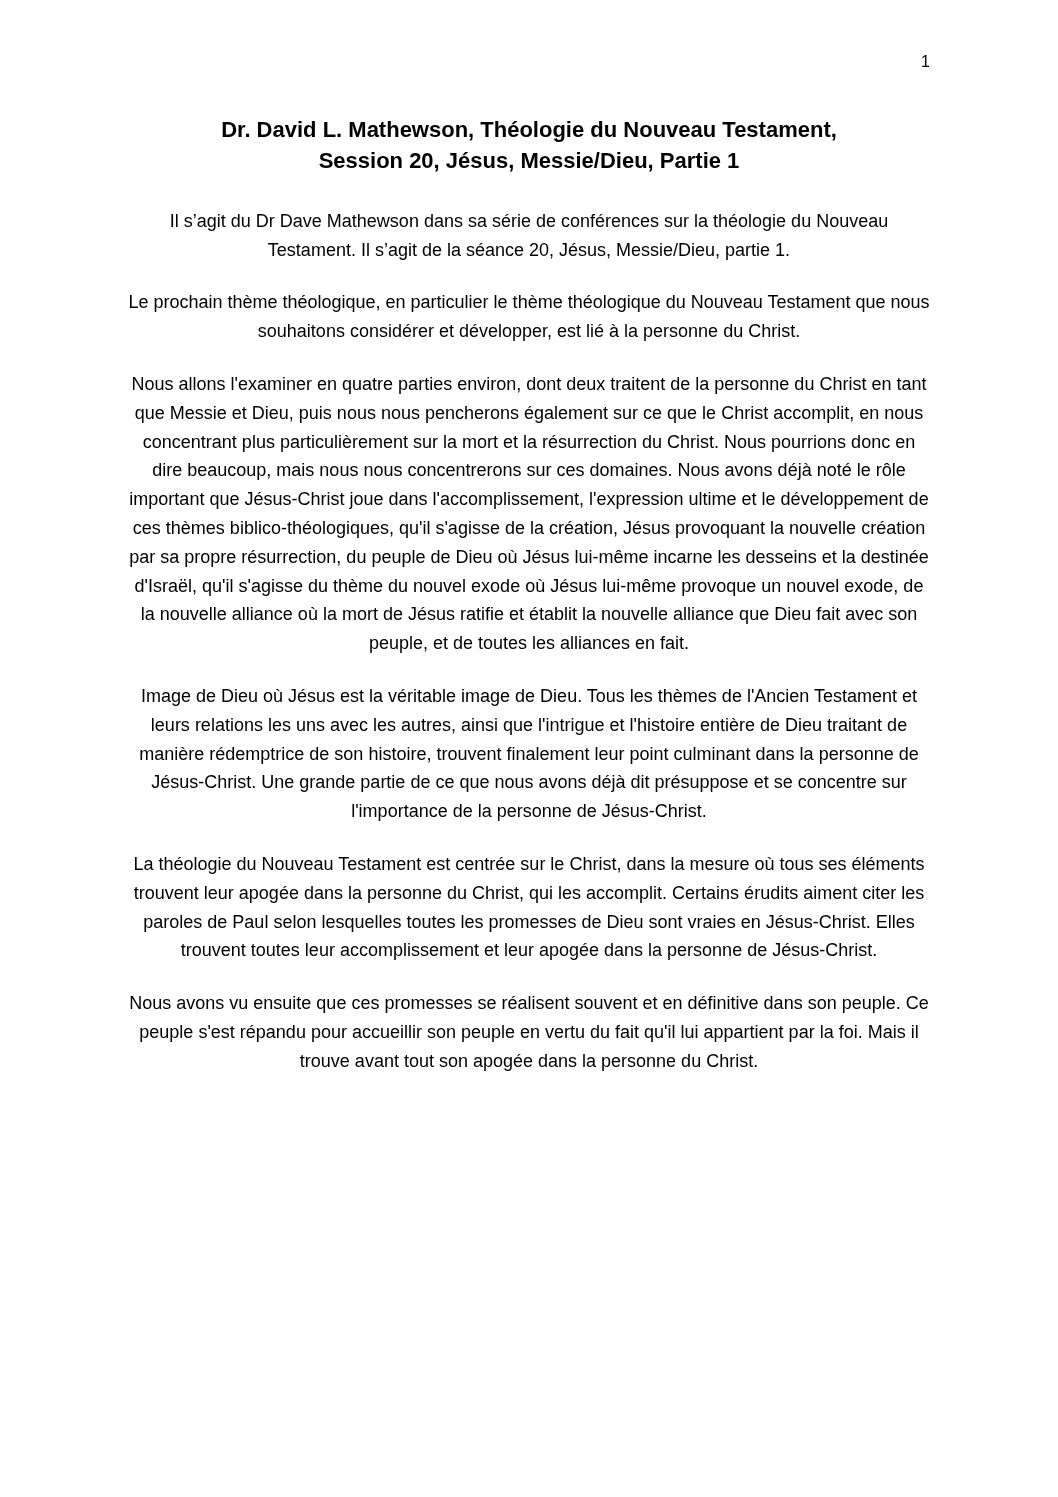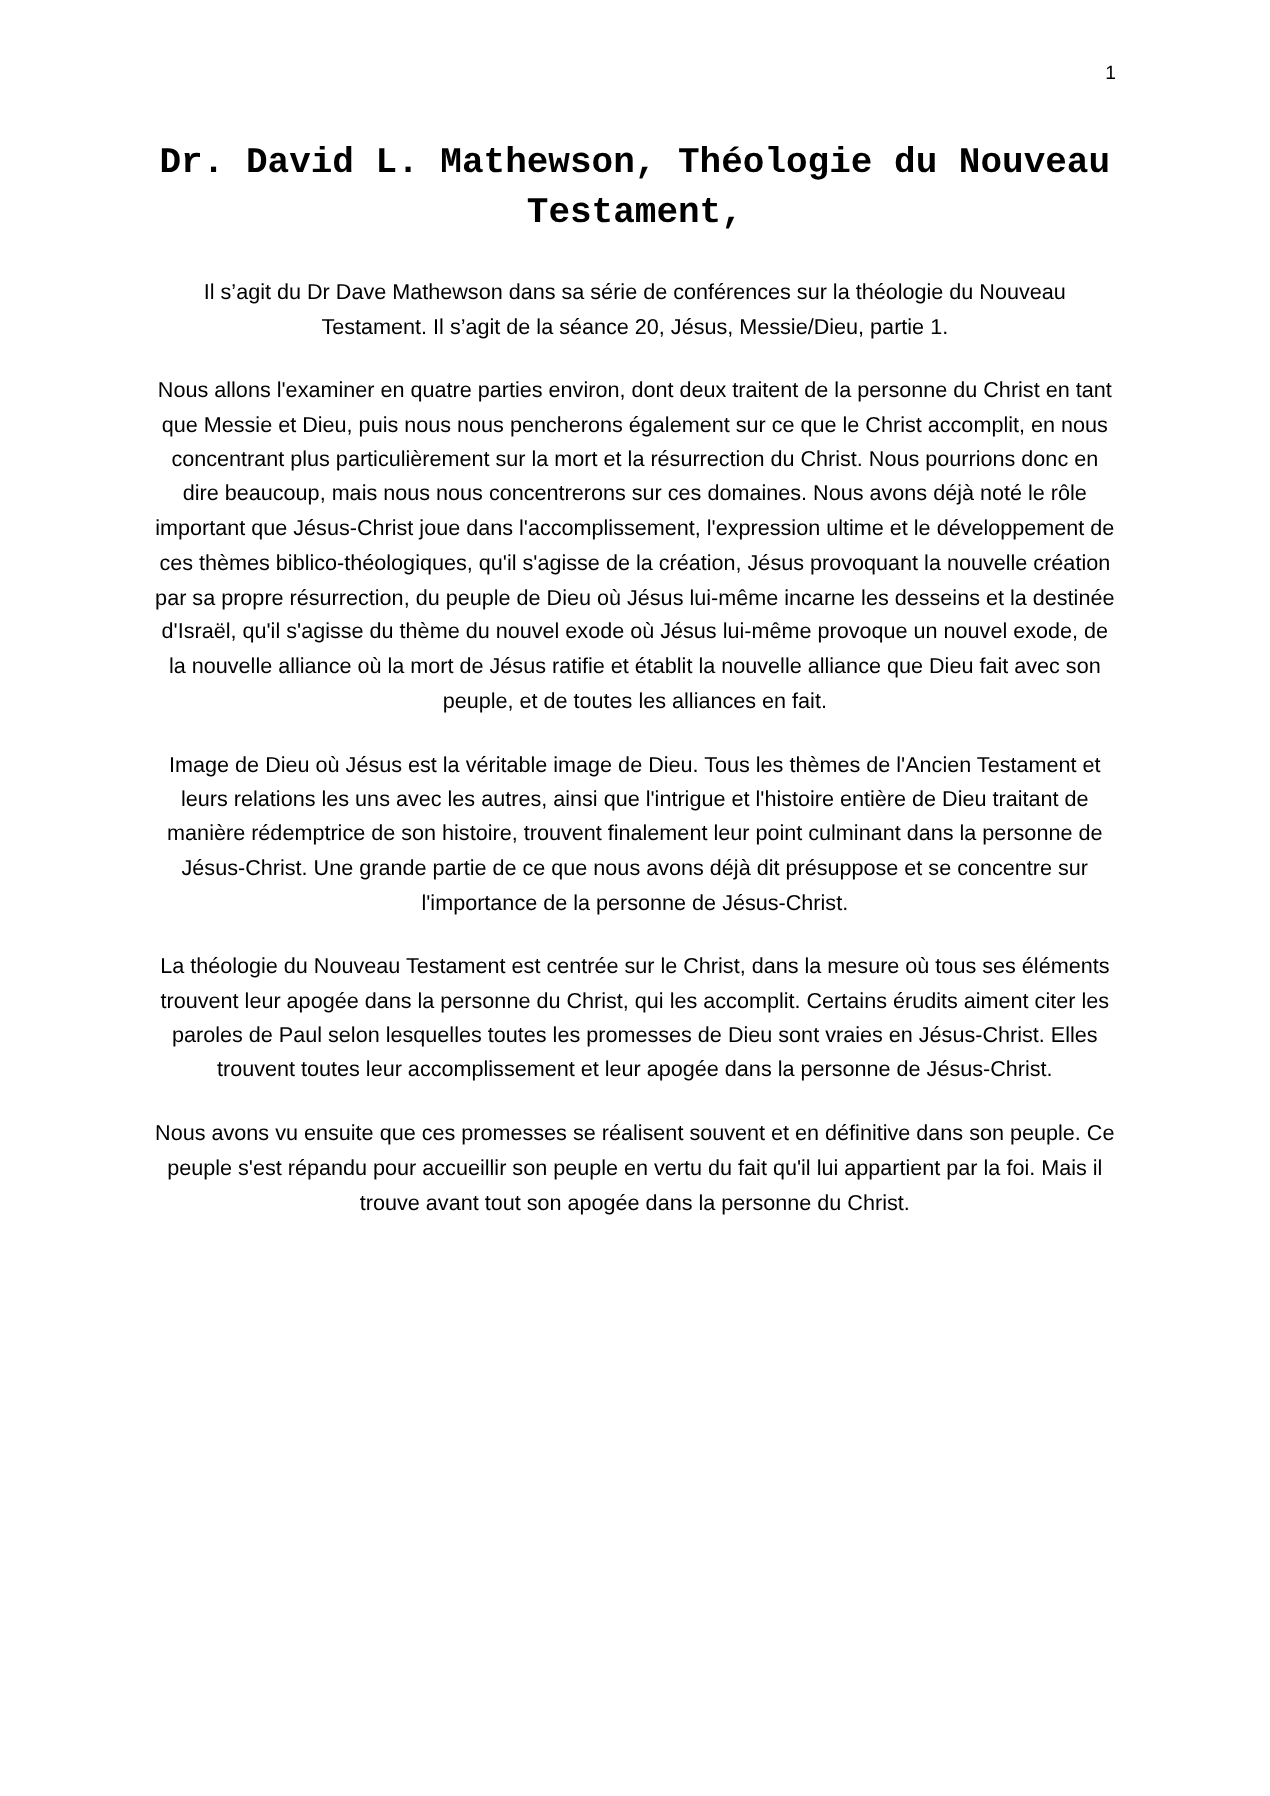--- a/index.html
+++ b/index.html
@@ -24,24 +24,24 @@
     text-align: right;
     font-size: 16px;
     line-height: 1.2;
     margin-bottom: 44px;
     font-family: "Liberation Sans", sans-serif;
   }
   .title-block {
     text-align: center;
   }
   .title-line {
-    font-size: 30px;
+    font-size: 22px;
     font-weight: bold;
     line-height: 1.4;
-    font-family: Liberation Mono, monospace;
+    font-family: Liberation Sans, sans-serif;
   }
   .copyright {
     text-align: center;
     font-family: "Liberation Serif", serif;
     font-size: 20px;
     line-height: 1.3;
     margin-top: 4px;
   }
   .body-text {
     margin-top: 30px;
@@ -56,24 +56,26 @@
 </style>
 </head>
 <body>
 
 <div class="page">
 
   <div class="page-number">1</div>
 
   <div class="title-block">
     <div class="title-line">Dr. David L. Mathewson, Théologie du Nouveau Testament,</div>
+    <div class="title-line">Session 20, Jésus, Messie/Dieu, Partie 1</div>
   </div>
 
 
   <div class="body-text">
     <p class="para">Il s’agit du Dr Dave Mathewson dans sa série de conférences sur la théologie du Nouveau Testament. Il s’agit de la séance 20, Jésus, Messie/Dieu, partie 1.</p>
+    <p class="para">Le prochain thème théologique, en particulier le thème théologique du Nouveau Testament que nous souhaitons considérer et développer, est lié à la personne du Christ.</p>
     <p class="para">Nous allons l'examiner en quatre parties environ, dont deux traitent de la personne du Christ en tant que Messie et Dieu, puis nous nous pencherons également sur ce que le Christ accomplit, en nous concentrant plus particulièrement sur la mort et la résurrection du Christ. Nous pourrions donc en dire beaucoup, mais nous nous concentrerons sur ces domaines. Nous avons déjà noté le rôle important que Jésus-Christ joue dans l'accomplissement, l'expression ultime et le développement de ces thèmes biblico-théologiques, qu'il s'agisse de la création, Jésus provoquant la nouvelle création par sa propre résurrection, du peuple de Dieu où Jésus lui-même incarne les desseins et la destinée d'Israël, qu'il s'agisse du thème du nouvel exode où Jésus lui-même provoque un nouvel exode, de la nouvelle alliance où la mort de Jésus ratifie et établit la nouvelle alliance que Dieu fait avec son peuple, et de toutes les alliances en fait.</p>
     <p class="para">Image de Dieu où Jésus est la véritable image de Dieu. Tous les thèmes de l'Ancien Testament et leurs relations les uns avec les autres, ainsi que l'intrigue et l'histoire entière de Dieu traitant de manière rédemptrice de son histoire, trouvent finalement leur point culminant dans la personne de Jésus-Christ. Une grande partie de ce que nous avons déjà dit présuppose et se concentre sur l'importance de la personne de Jésus-Christ.</p>
     <p class="para">La théologie du Nouveau Testament est centrée sur le Christ, dans la mesure où tous ses éléments trouvent leur apogée dans la personne du Christ, qui les accomplit. Certains érudits aiment citer les paroles de Paul selon lesquelles toutes les promesses de Dieu sont vraies en Jésus-Christ. Elles trouvent toutes leur accomplissement et leur apogée dans la personne de Jésus-Christ.</p>
     <p class="para">Nous avons vu ensuite que ces promesses se réalisent souvent et en définitive dans son peuple. Ce peuple s'est répandu pour accueillir son peuple en vertu du fait qu'il lui appartient par la foi. Mais il trouve avant tout son apogée dans la personne du Christ.</p>
   </div>
 
 </div>
 
 </body></html>

